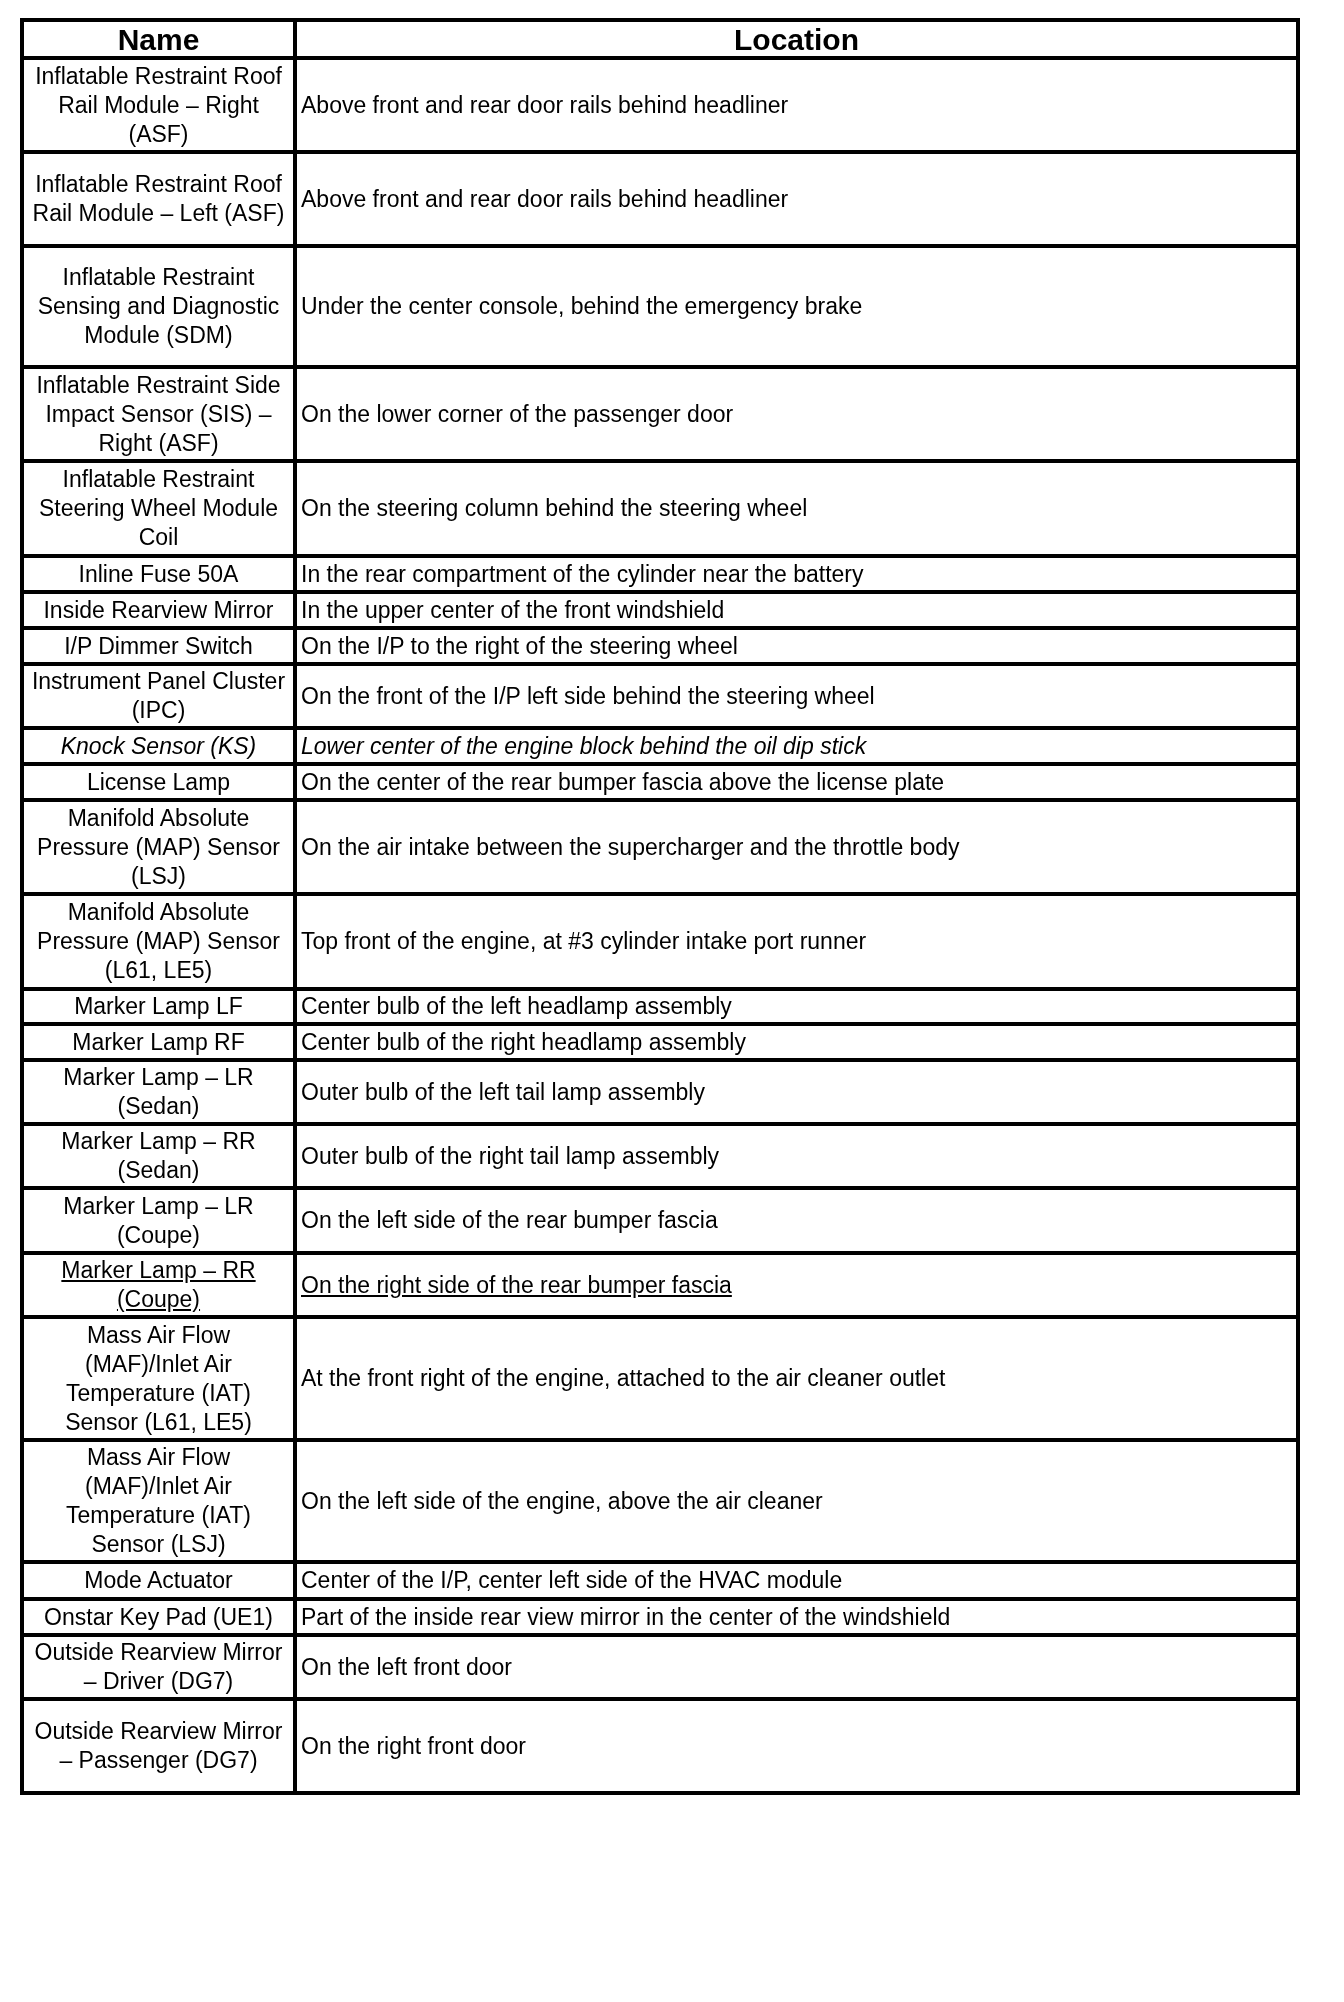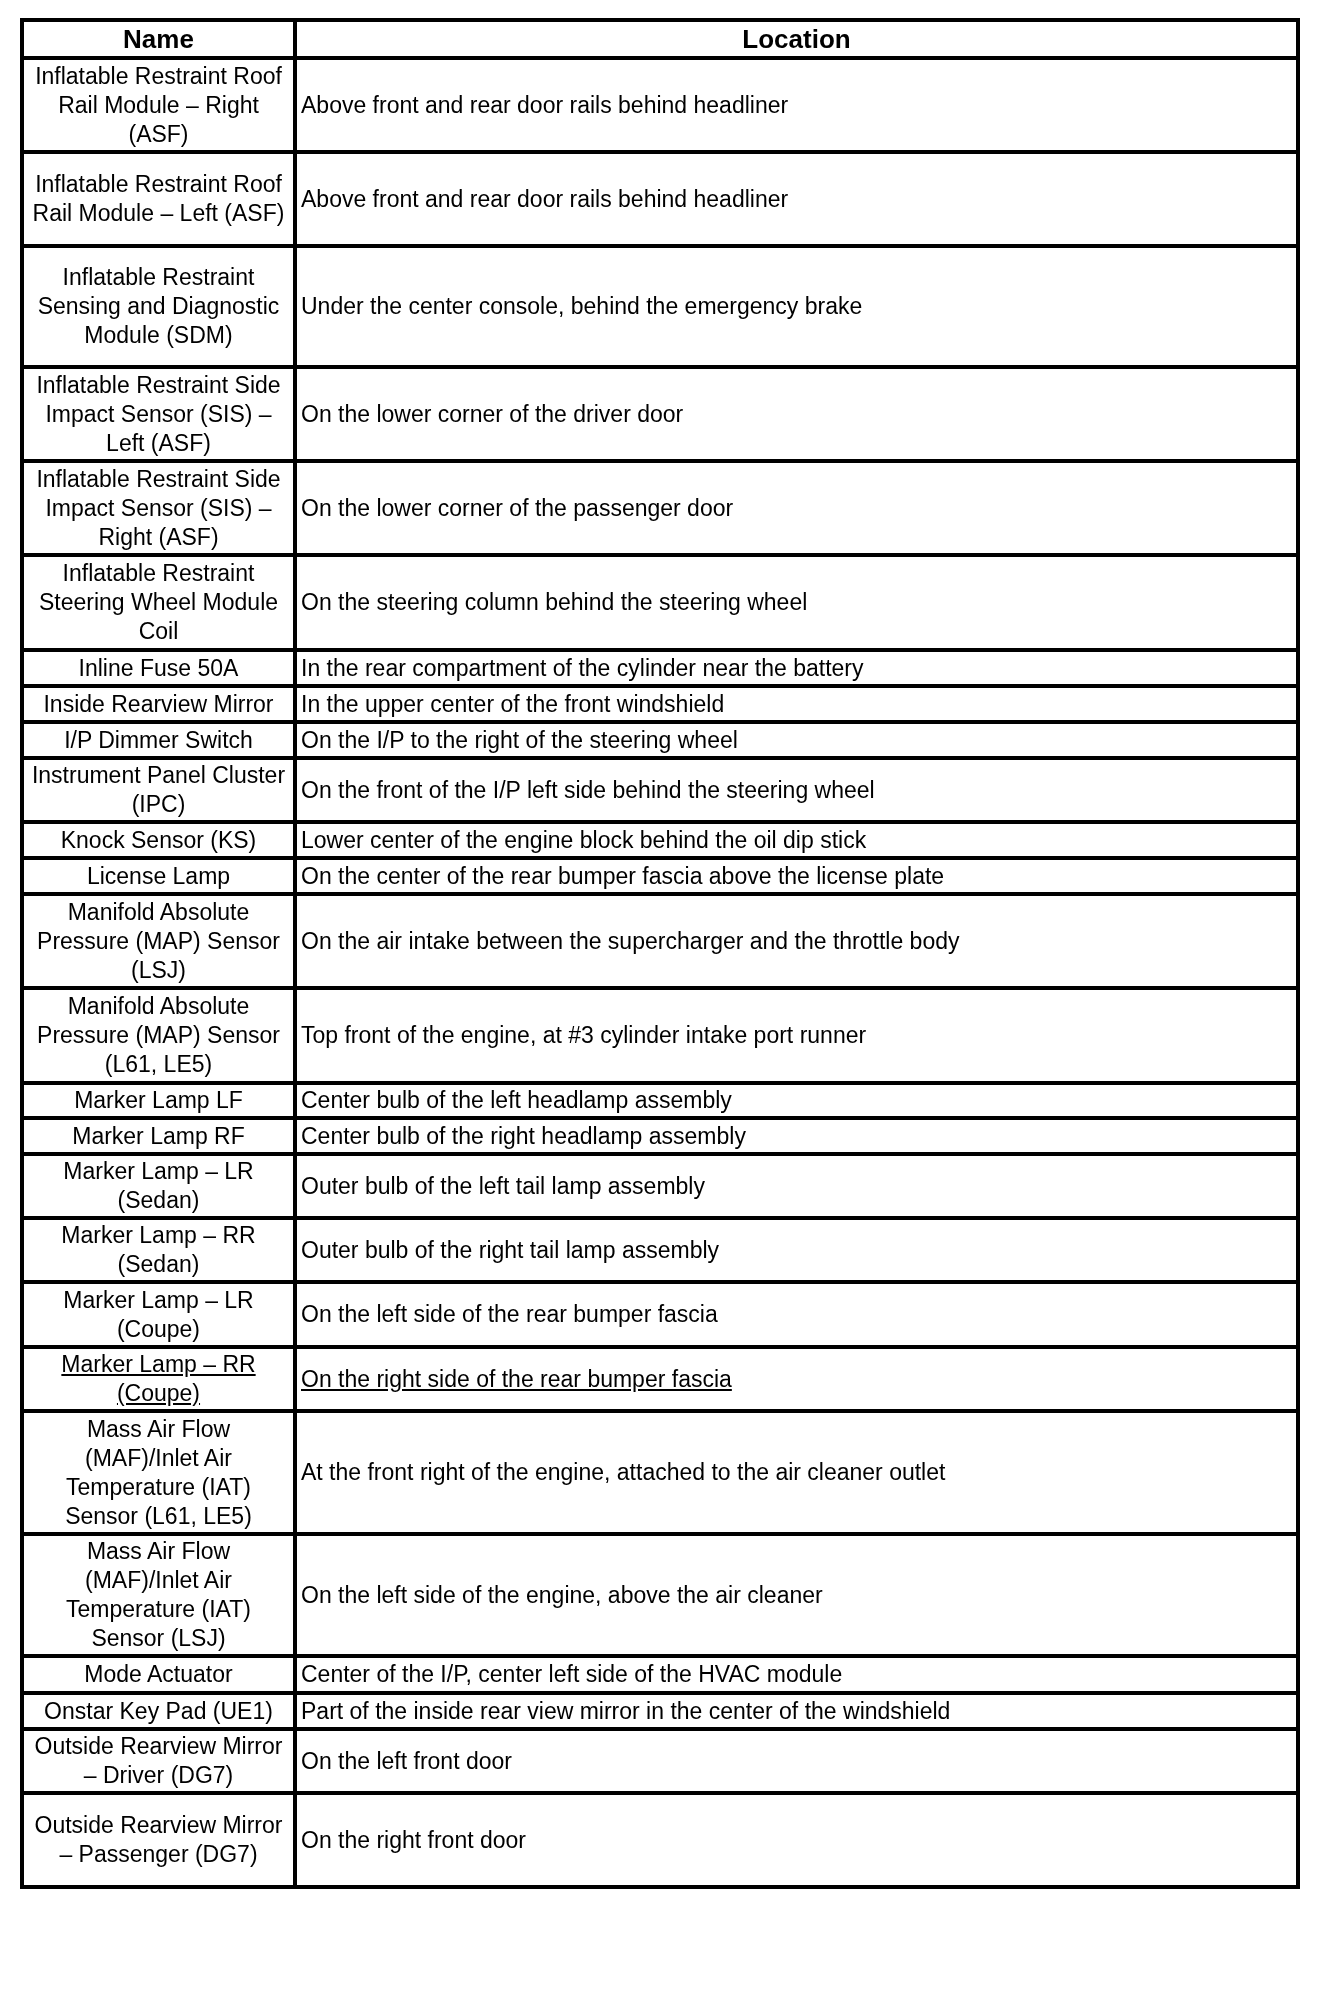--- a/index.html
+++ b/index.html
@@ -7,21 +7,21 @@
          font-family:"Liberation Sans", sans-serif; color:#000; }
   table.loc {
     position:absolute; left:20px; top:18px; width:1280px;
     border-collapse:collapse; table-layout:fixed;
     border:4px solid #000;
   }
   table.loc td, table.loc th {
     border:4px solid #000; padding:0 4px; vertical-align:middle;
     font-size:23px; line-height:29px; font-weight:normal;
   }
-  table.loc th { font-weight:bold; text-align:center; height:34px; font-size:26px; }
+  table.loc th { font-weight:bold; text-align:center; height:34px; font-size:30px; }
   col.c1 { width:273px; }
   td.name { text-align:center; padding:0 4px; }
   td.location { text-align:left; padding-left:5px; }
 </style>
 </head>
 <body>
 
 <table class="loc">
   <colgroup>
       <col class="c1">
@@ -40,24 +40,20 @@
       </tr>
       <tr style="height: 94px;">
         <td class="name">Inflatable Restraint Roof Rail Module – Left (ASF)</td>
         <td class="location">Above front and rear door rails behind headliner</td>
       </tr>
       <tr style="height: 121px;">
         <td class="name">Inflatable Restraint Sensing and Diagnostic Module (SDM)</td>
         <td class="location">Under the center console, behind the emergency brake</td>
       </tr>
       <tr style="height: 94px;">
-        <td class="name">Inflatable Restraint Side Impact Sensor (SIS) – Left (ASF)</td>
-        <td class="location">On the lower corner of the driver door</td>
-      </tr>
-      <tr style="height: 94px;">
         <td class="name">Inflatable Restraint Side Impact Sensor (SIS) – Right (ASF)</td>
         <td class="location">On the lower corner of the passenger door</td>
       </tr>
       <tr style="height: 95px;">
         <td class="name">Inflatable Restraint Steering Wheel Module Coil</td>
         <td class="location">On the steering column behind the steering wheel</td>
       </tr>
       <tr style="height: 36px;">
         <td class="name">Inline Fuse 50A</td>
         <td class="location">In the rear compartment of the cylinder near the battery</td>
@@ -67,21 +63,21 @@
         <td class="location">In the upper center of the front windshield</td>
       </tr>
       <tr style="height: 36px;">
         <td class="name">I/P Dimmer Switch</td>
         <td class="location">On the I/P to the right of the steering wheel</td>
       </tr>
       <tr style="height: 64px;">
         <td class="name">Instrument Panel Cluster (IPC)</td>
         <td class="location">On the front of the I/P left side behind the steering wheel</td>
       </tr>
-      <tr style="height: 36px;">
+      <tr style="height: 36px; font-style: italic;">
         <td class="name">Knock Sensor (KS)</td>
         <td class="location">Lower center of the engine block behind the oil dip stick</td>
       </tr>
       <tr style="height: 36px;">
         <td class="name">License Lamp</td>
         <td class="location">On the center of the rear bumper fascia above the license plate</td>
       </tr>
       <tr style="height: 94px;">
         <td class="name">Manifold Absolute Pressure (MAP) Sensor (LSJ)</td>
         <td class="location">On the air intake between the supercharger and the throttle body</td>

